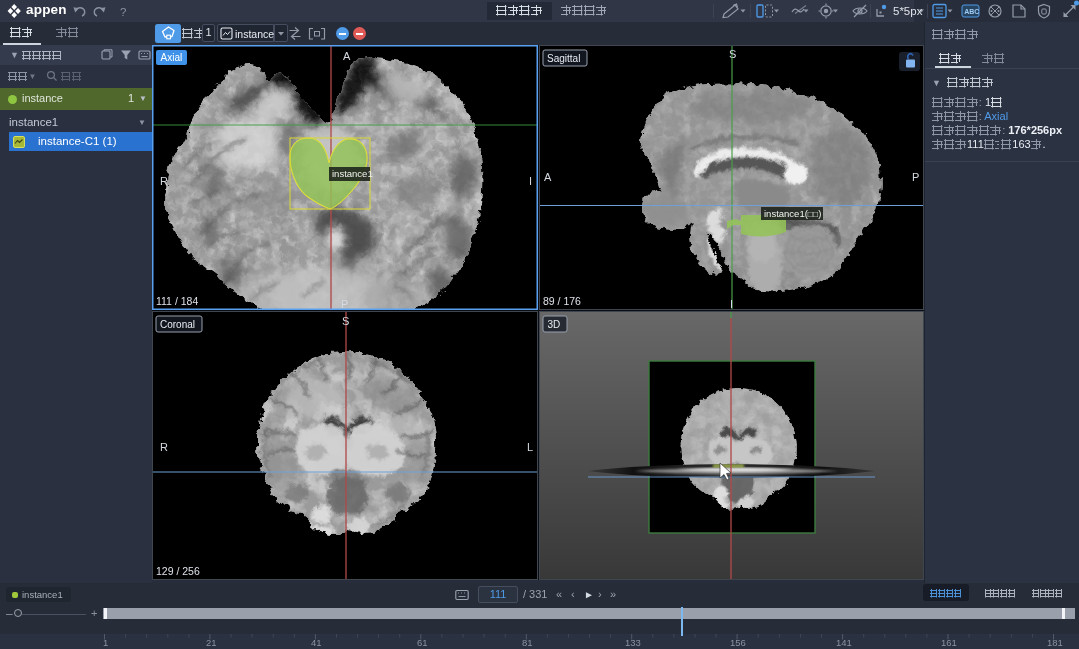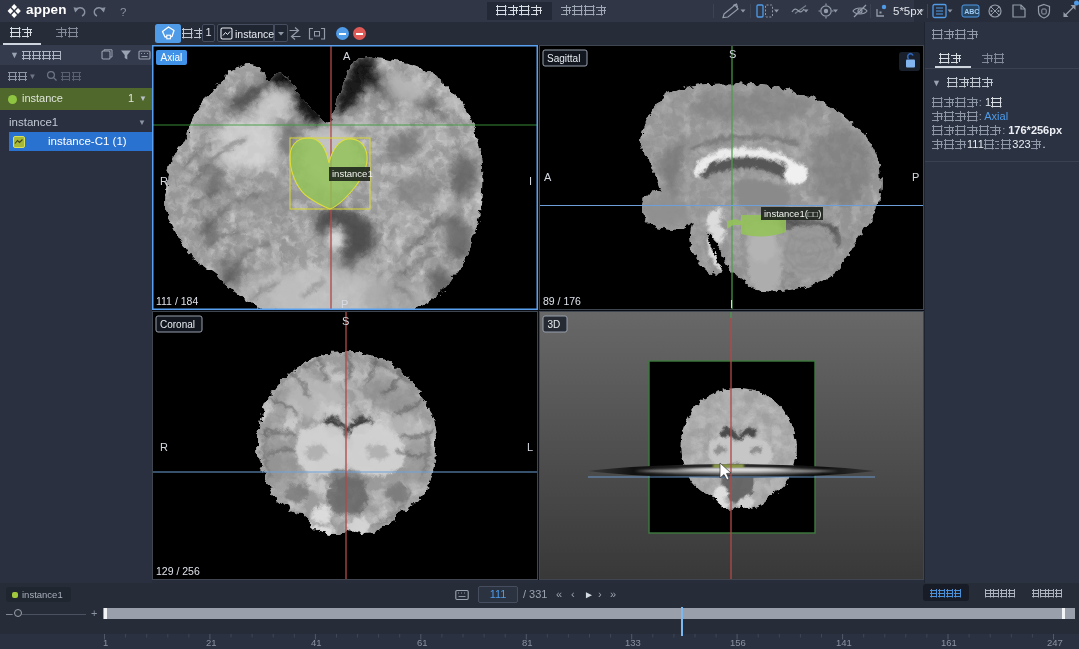--- a/index.html
+++ b/index.html
@@ -186,21 +186,21 @@
       <span class="abs" style="left:22px;top:4px">instance</span>
       <span class="abs" style="right:18px;top:4px">1</span>
       <span class="abs" style="right:5px;top:6px;font-size:8px;color:#b9c0cc">▼</span>
     </div>
     <div class="abs" id="inst-row">instance1<span class="abs" style="right:6px;top:5px;font-size:8px;color:#8b93a2">▼</span></div>
     <div class="abs" id="sel-row">
       <svg class="abs" style="left:4px;top:3.5px" width="12" height="12" viewBox="0 0 12 12">
           <rect x="0.5" y="0.5" width="11" height="11" rx="1.5" fill="#a6b836" stroke="#d7e05a" stroke-width="1"></rect>
           <path d="M2 7.5 L4.5 4.5 L6.5 6.5 L9.5 3.5" fill="none" stroke="#3d4416" stroke-width="1.1"></path>
         </svg>
-      <span style="margin-left:34px">instance-C1 (1)</span>
+      <span style="margin-left:24px">instance-C1 (1)</span>
     </div>
   </div>
   <div class="abs" id="row2">
     <div class="abs" style="left:10px;top:4px;font-size:11.5px;color:#e8ecf2"><span class="c"></span><span class="c b"></span></div>
     <div class="abs" style="left:3px;top:21px;width:38px;height:2px;background:#cfd5de"></div>
     <div class="abs" style="left:56px;top:4px;font-size:11.5px;color:#8b93a2"><span class="c b"></span><span class="c"></span></div>
     <div class="abs" style="left:155px;top:2px;width:26px;height:19px;background:#4f9be8;border-radius:2.5px">
       <svg width="26" height="19" viewBox="0 0 26 19">
           <path d="M13.5 3 L19 6.5 L17 12.5 L10 13 L7.5 7.5 Z" fill="none" stroke="#fff" stroke-width="1.3" stroke-linejoin="round"></path>
           <rect x="11.8" y="11.2" width="3.6" height="3.6" fill="#4f9be8" stroke="#fff" stroke-width="1.1"></rect>
@@ -588,21 +588,21 @@
   <div class="abs" id="rsb">
     <div class="abs" style="left:7px;top:6px;color:#9aa3b2;font-size:11px"><span class="c"></span><span class="c b"></span><span class="c"></span><span class="c b"></span></div>
     <div class="abs" style="left:14px;top:30px;color:#e8ecf2;font-size:11.5px"><span class="c"></span><span class="c b"></span></div>
     <div class="abs" style="left:57px;top:30px;color:#8b93a2;font-size:11.5px"><span class="c b"></span><span class="c"></span></div>
     <div class="abs" style="left:10px;top:44px;width:36px;height:2px;background:#cfd5de"></div>
     <div class="abs" style="left:0;top:46px;width:155px;height:1px;background:#3a4150"></div>
     <div class="abs" style="left:7px;top:54px;color:#cfd5de;font-size:11px"><span style="font-size:9px;color:#9aa3b2">▼</span>&nbsp;&nbsp;<span class="c"></span><span class="c b"></span><span class="c"></span><span class="c b"></span></div>
     <div class="abs rline" style="left:7px;top:74px"><span class="c"></span><span class="c b"></span><span class="c"></span><span class="c b"></span>: <span style="color:#e8ecf2">1</span><span class="c" style="color:#e8ecf2"></span></div>
     <div class="abs rline" style="left:7px;top:88px"><span class="c b"></span><span class="c"></span><span class="c b"></span><span class="c"></span>: <span style="color:#4f9be8">Axial</span></div>
     <div class="abs rline" style="left:7px;top:102px"><span class="c"></span><span class="c b"></span><span class="c"></span><span class="c b"></span><span class="c"></span><span class="c b"></span>: <span style="color:#eef1f6;font-weight:bold">176*256px</span></div>
-    <div class="abs rline" style="left:7px;top:116px"><span class="c b"></span><span class="c"></span><span class="c b"></span><span style="color:#e8ecf2">111</span><span class="c"></span><span class="c b" style="width:4px"></span><span class="c"></span><span style="color:#e8ecf2">323</span><span class="c b"></span><span style="color:#e8ecf2">.</span></div>
+    <div class="abs rline" style="left:7px;top:116px"><span class="c b"></span><span class="c"></span><span class="c b"></span><span style="color:#e8ecf2">111</span><span class="c"></span><span class="c b" style="width:4px"></span><span class="c"></span><span style="color:#e8ecf2">163</span><span class="c b"></span><span style="color:#e8ecf2">.</span></div>
     <div class="abs" style="left:0;top:139px;width:155px;height:1px;background:#3a4150"></div>
   </div>
   <div class="abs" id="bb">
     <div class="abs" id="pill"><span style="display:inline-block;width:6px;height:6px;border-radius:2px;background:#9fc83c;margin-right:4px"></span>instance1</div>
     <div class="abs" id="fr-in">111</div>
     <div class="abs navar" style="left:523px">/ 331</div>
     <div class="abs navar" style="left:556px">«</div>
     <div class="abs navar" style="left:571px">‹</div>
     <div class="abs navar" style="left:584px;color:#d8dde5;font-size:10px;top:6px">►</div>
     <div class="abs navar" style="left:598px">›</div>
@@ -679,17 +679,17 @@
       </svg>
       <div class="rnum" style="left:103px">1</div>
       <div class="rnum" style="left:206px">21</div>
       <div class="rnum" style="left:311px">41</div>
       <div class="rnum" style="left:417px">61</div>
       <div class="rnum" style="left:522px">81</div>
       <div class="rnum" style="left:625px">133</div>
       <div class="rnum" style="left:730px">156</div>
       <div class="rnum" style="left:836px">141</div>
       <div class="rnum" style="left:941px">161</div>
-      <div class="rnum" style="left:1047px">247</div>
+      <div class="rnum" style="left:1047px">181</div>
     </div>
     <div class="abs" id="playhead"></div>
   </div>
 </div>
 
 </body></html>

